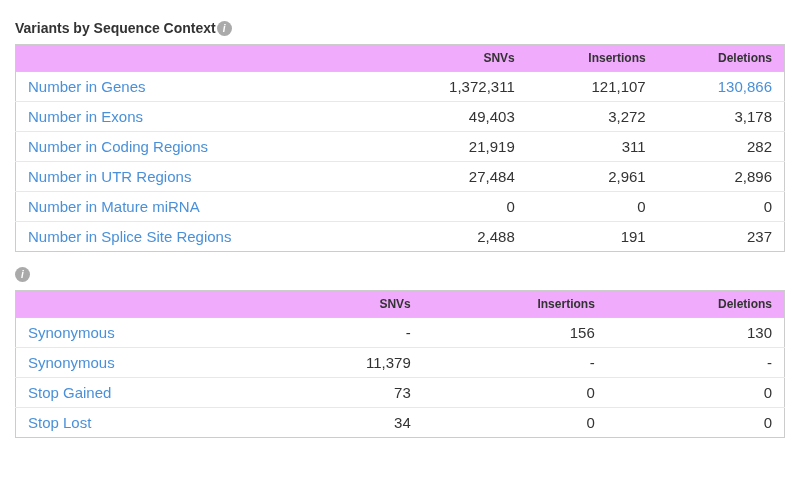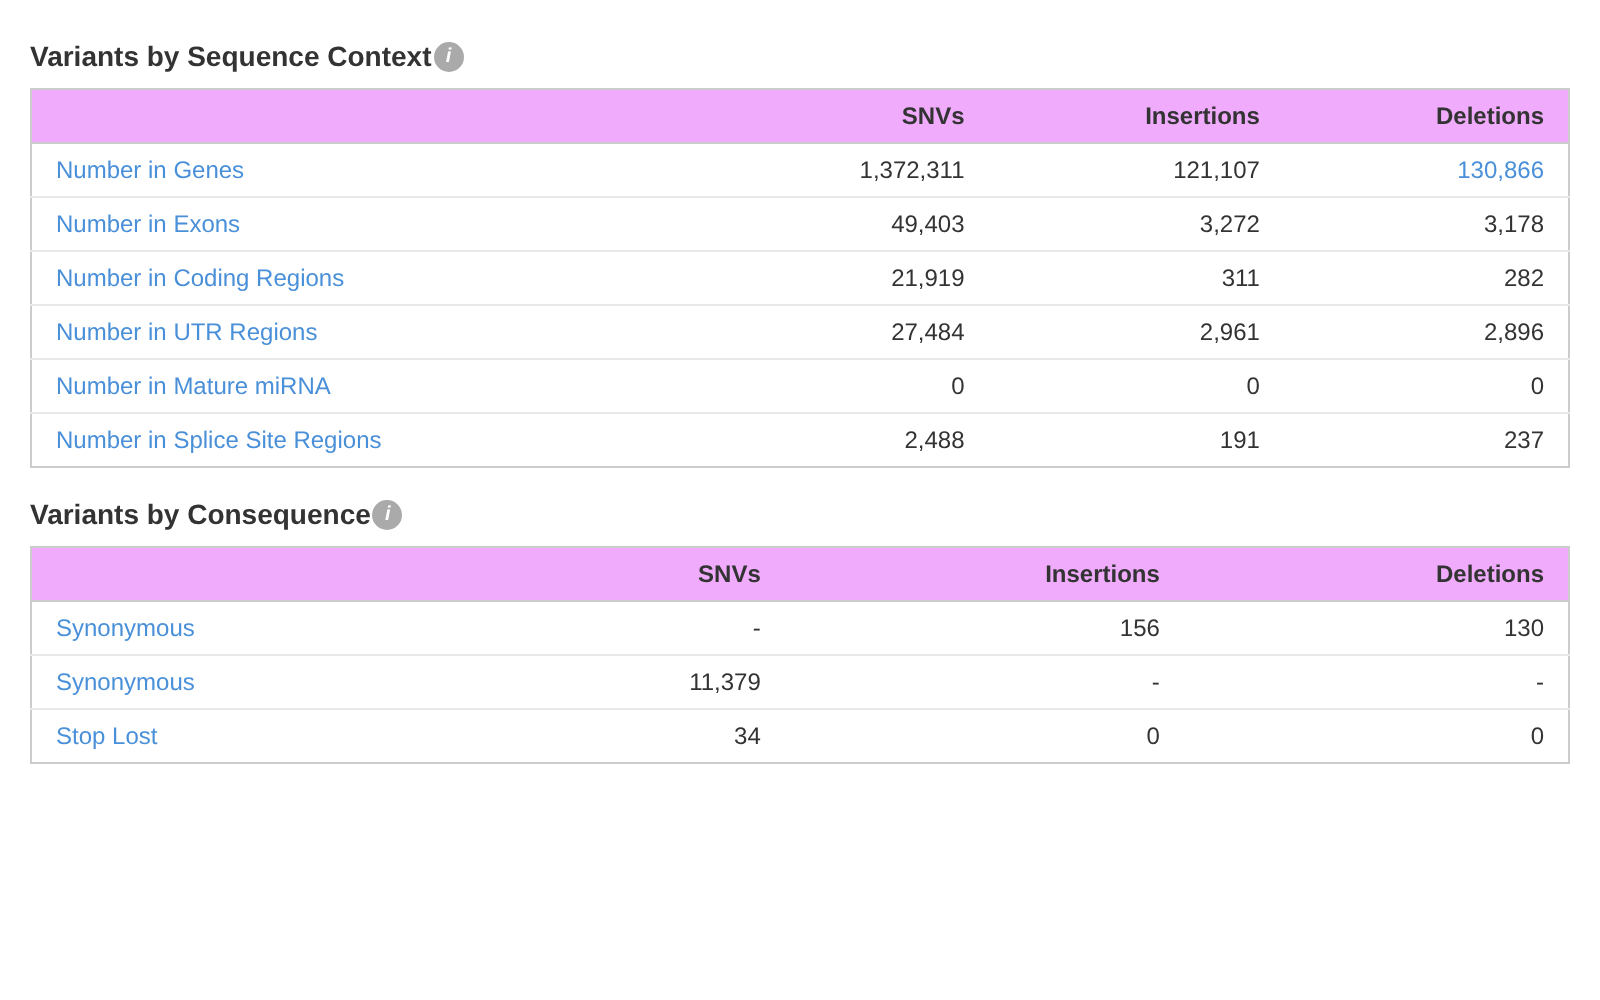--- a/index.html
+++ b/index.html
@@ -56,21 +56,21 @@
     }
 
     th:first-child {
       text-align: left;
     }
 
     td {
       padding: 6px 12px;
       text-align: right;
       border-bottom: 1px solid #e8e8e8;
-      font-size: 12px;
+      font-size: 15px;
       color: #333;
     }
 
     td:first-child {
       text-align: left;
       color: #4a90d9;
     }
 
     tr:last-child td {
       border-bottom: none;
@@ -131,21 +131,20 @@
       <tr>
         <td class="blue-link">Number in Splice Site Regions</td>
         <td>2,488</td>
         <td>191</td>
         <td>237</td>
       </tr>
     </tbody>
 </table>
 
 <div class="section-title">
-  <span>Variants by Consequence</span>
   <span class="info-icon">i</span>
 </div>
 
 <table>
   <thead>
     <tr>
       <th></th>
       <th>SNVs</th>
       <th>Insertions</th>
       <th>Deletions</th>
@@ -158,19 +157,25 @@
         <td>156</td>
         <td>130</td>
       </tr>
       <tr>
         <td class="blue-link">Synonymous</td>
         <td>11,379</td>
         <td>-</td>
         <td>-</td>
       </tr>
       <tr>
+        <td class="blue-link">Stop Gained</td>
+        <td>73</td>
+        <td>0</td>
+        <td>0</td>
+      </tr>
+      <tr>
         <td class="blue-link">Stop Lost</td>
         <td>34</td>
         <td>0</td>
         <td>0</td>
       </tr>
     </tbody>
 </table>
 
 </body></html>

